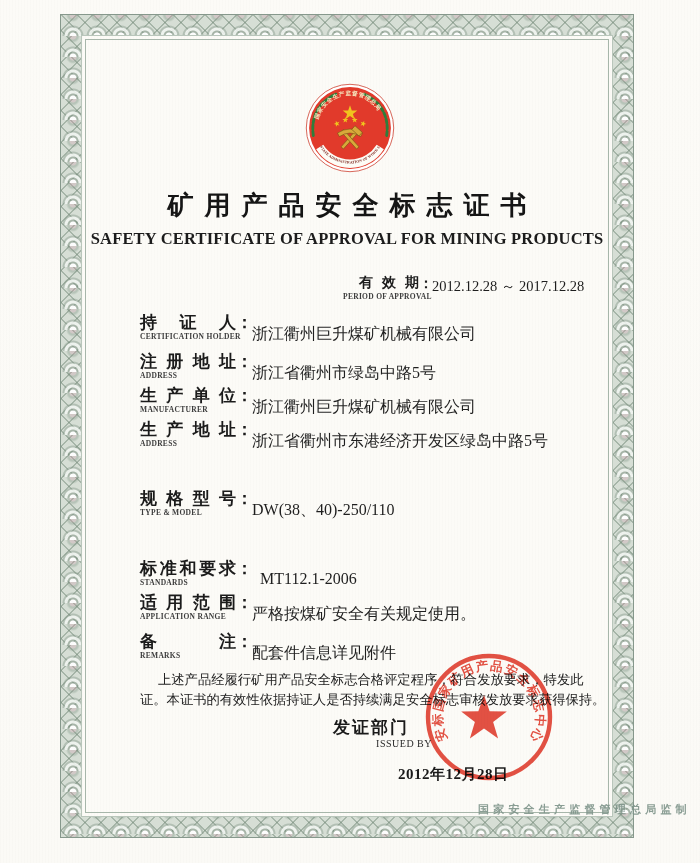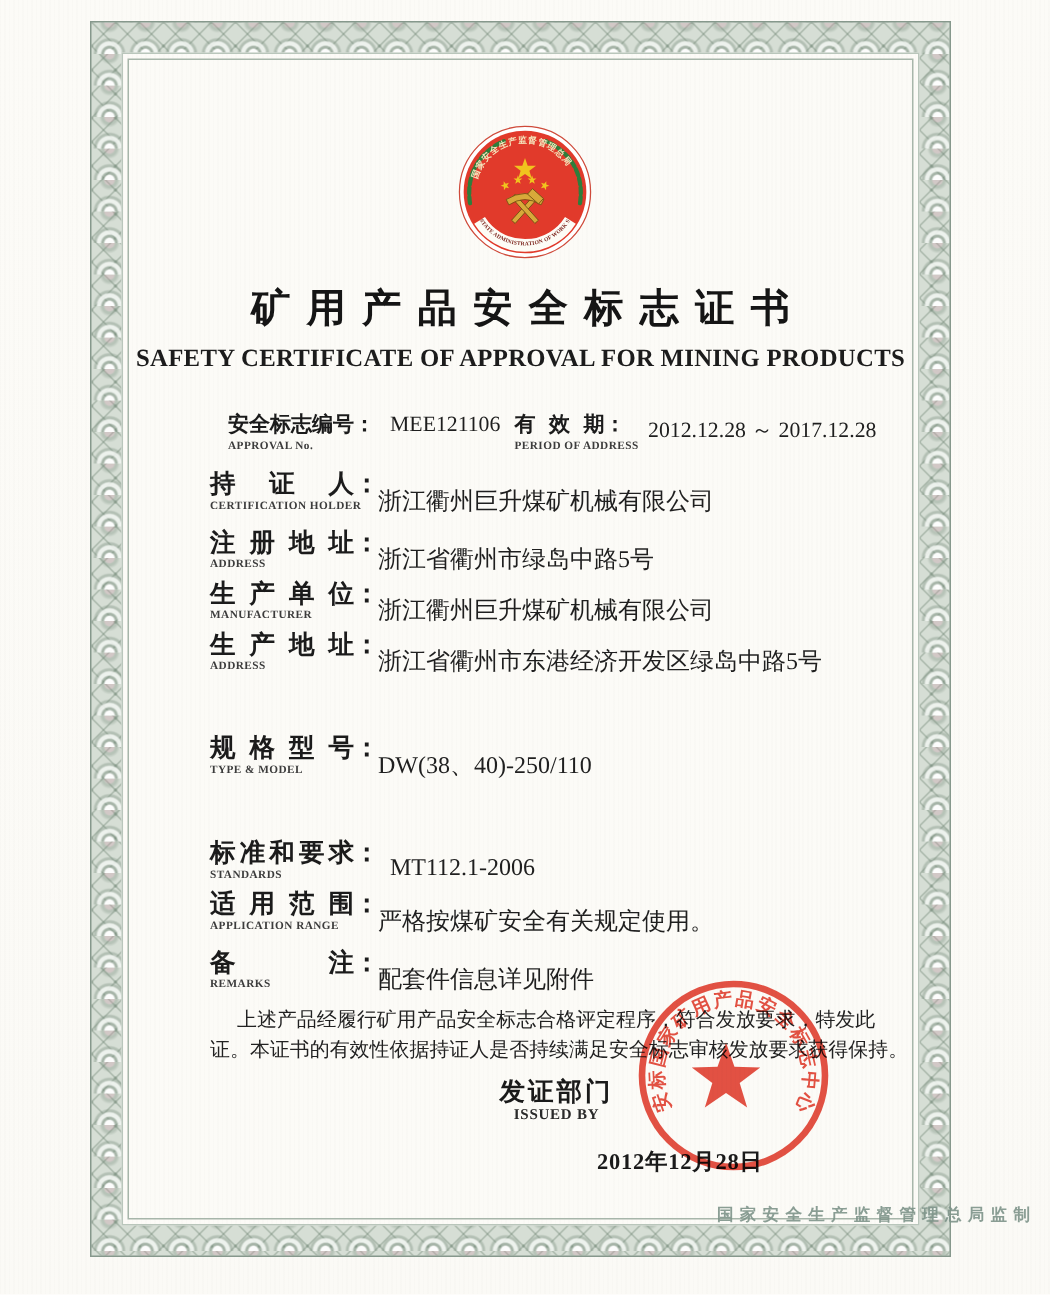--- a/index.html
+++ b/index.html
@@ -71,21 +71,21 @@
     font-family:"Liberation Serif", serif;
     margin-top:12px;
   }
   .hdr-lbl { font-size:14px; font-weight:bold; color:#1b1b1b; white-space:nowrap; }
   .hdr-val { font-size:14.5px; color:#1e1e1e; white-space:nowrap; font-family:"Liberation Serif", serif; }
   .decl {
     left:140px; width:452px; font-size:13.3px; color:#222;
     white-space:nowrap; font-weight:500;
   }
   .issuer-cn { left:310px; top:716px; width:122px; text-align:center; font-size:17px; font-weight:bold; color:#1a1a1a; letter-spacing:2px; }
-  .issuer-en { left:310px; top:738px; width:122px; text-align:center; font-size:10px; font-weight:bold; color:#2a2a2a; letter-spacing:0.5px; }
+  .issuer-en { left:310px; top:738px; width:122px; text-align:right; font-size:10px; font-weight:normal; color:#2a2a2a; letter-spacing:0.5px; }
   .issue-date { left:398px; top:753px; font-size:15px; font-weight:bold; color:#1a1a1a; letter-spacing:0.5px;margin-top:12px; }
   .stamp { left:418px; top:646px; width:142px; height:142px; mix-blend-mode:multiply; opacity:0.93; }
   .emblem { left:303px; top:81px; width:94px; height:94px; }
   .imprint {
     left:478px; top:802px; font-size:11px; font-weight:bold;
     color:#7e948a; letter-spacing:4.2px; white-space:nowrap; opacity:0.9;
   }
 </style>
 </head>
 <body>
@@ -124,29 +124,24 @@
       <textPath href="#arcTop" startOffset="0">国家安全生产监督管理总局</textPath>
     </text>
     <text font-size="4" font-weight="bold" fill="#7c241c" letter-spacing="0.1" font-family="Liberation Serif, serif">
       <textPath href="#arcBottom" startOffset="0">STATE ADMINISTRATION OF WORK SAFETY</textPath>
     </text>
   </svg>
 
   <div class="abs cn-title">矿用产品安全标志证书</div>
   <div class="abs en-title">SAFETY CERTIFICATE OF APPROVAL FOR MINING PRODUCTS</div>
 
-  <div class="row" style="left:152px; top:274px;">
-    <span class="hdr-lbl">安全标志编号</span><span class="hdr-lbl">：</span>
-    <span class="hdr-val" style="margin-left:6px;">MEE121106</span>
-    <div class="sub" style="top:18px;">APPROVAL No.</div>
-  </div>
   <div class="row" style="left:343px; top:274px;">
-    <span class="hdr-lbl jl" style="width:60px;">有效期</span><span class="hdr-lbl">：</span>
+    <span class="hdr-lbl jl" style="width:60px;margin-left:16px;">有效期</span><span class="hdr-lbl">：</span>
     <span class="hdr-val" style="position:absolute; left:89px; top:3px;">2012.12.28 ～ 2017.12.28</span>
-    <div class="sub" style="top:18px;">PERIOD OF ADDRESS</div>
+    <div class="sub" style="top:18px;">PERIOD OF APPROVAL</div>
   </div>
 
   <div class="row" style="top:311px;">
     <span class="lbl jl">持证人</span><span class="colon">：</span>
     <span class="val">浙江衢州巨升煤矿机械有限公司</span>
     <div class="sub">CERTIFICATION HOLDER</div>
   </div>
   <div class="row" style="top:350px;">
     <span class="lbl jl">注册地址</span><span class="colon">：</span>
     <span class="val">浙江省衢州市绿岛中路5号</span>

